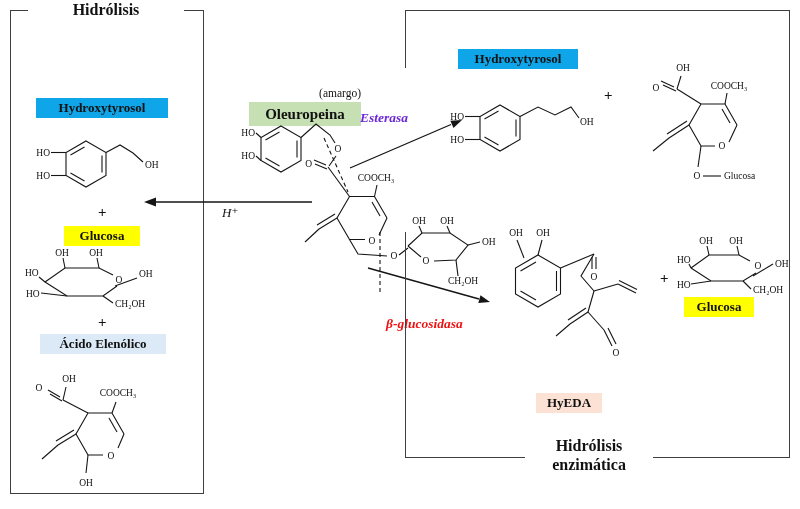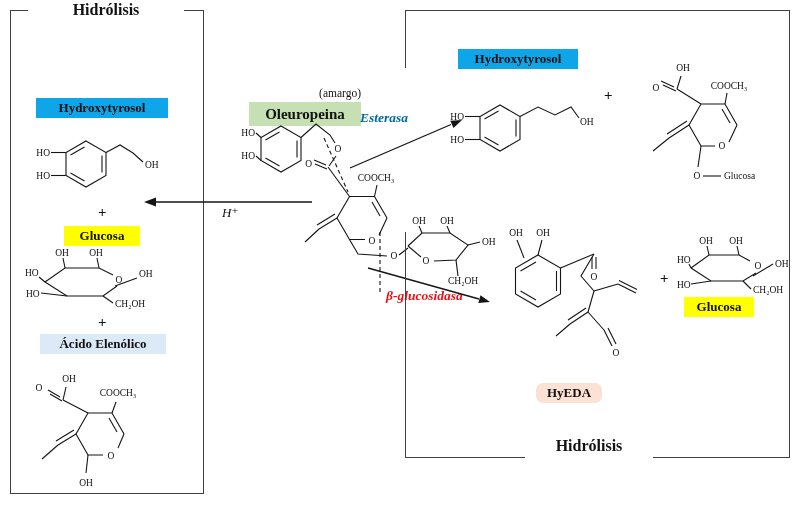--- a/index.html
+++ b/index.html
@@ -22,22 +22,22 @@
   svg line, svg path, svg polyline { stroke:#151515; stroke-width:1.1; fill:none; }
   svg .dash { stroke-dasharray:4 3; stroke-width:1.1; }
   svg .arrowline { stroke-width:1.3; }
   svg .arrowhead { fill:#151515; stroke:none; }
   .bg-cream { background:#0ea5e9;margin-top:16px; }
   .bg-yellow { background:#ffff00; }
   .bg-blue { background:#dceaf7; }
   .bg-green { background:#c6e0b4; }
   .bg-gray { background:#d9d9d9; }
   .bg-pink { background:#fbe2d5; }
-  .c-green { color:#0369a1; }
-  .c-red { color:#ee1111; }
+  .c-green { color:#6d28d9; }
+  .c-red { color:#ee1111;margin-top:28px; }
 </style>
 </head>
 <body>
 
 <div class="page">
 
   <div class="box" style="left:10px; top:10px; width:194px; height:484px;"></div>
   <div class="box-title" style="left:28px; top:0px; width:156px; height:44px;">
     <div>Hidrólisis</div>
   </div>
@@ -180,20 +180,21 @@
   <svg class="arrow" style="left:362px; top:258px;" width="135" height="52" viewBox="0 0 135 52">
     <line class="arrowline" x1="6" y1="10" x2="117" y2="41"></line>
     <polygon class="arrowhead" points="128,44 116.3,44.9 118.5,37.2"></polygon>
   </svg>
 
   <div class="box" style="left:405px; top:10px; width:385px; height:448px; border-left:none;"></div>
   <div class="seg" style="left:405px; top:10px; height:58px;"></div>
   <div class="seg" style="left:405px; top:232px; height:226px;"></div>
   <div class="box-title" style="left:525px; top:436px; width:128px; height:50px;">
     <div>Hidrólisis</div>
+    <div>enzimática</div>
   </div>
 
   <div class="chip bg-cream" style="left:458px; top:33px; width:120px;">Hydroxytyrosol</div>
 
   <svg class="struct" style="left:455px; top:78px;" width="150" height="90" viewBox="0 0 150 90">
     <g>
       <path d="M45 27 L65 38.5 L65 61.5 L45 73 L25 61.5 L25 38.5 Z"></path>
       <line x1="29.5" y1="41" x2="43.5" y2="33"></line>
       <line x1="61" y1="41.5" x2="61" y2="58.5"></line>
       <line x1="43.5" y1="67" x2="29.5" y2="59"></line>
@@ -278,15 +279,15 @@
     <text x="29" y="8" text-anchor="middle">OH</text>
     <text x="59" y="8" text-anchor="middle">OH</text>
     <text x="0" y="27">HO</text>
     <text x="0" y="52">HO</text>
     <text x="98" y="31">OH</text>
     <text x="76" y="57">CH₂OH</text>
   </svg>
 
   <div class="chip bg-yellow" style="left:684px; top:297px; width:70px;">Glucosa</div>
 
-  <div class="chip bg-pink" style="left:536px; top:383px; width:66px;border-radius:7px;">HyEDA</div>
+  <div class="chip bg-pink" style="left:536px; top:393px; width:66px;">HyEDA</div>
 
 </div>
 
 </body></html>

